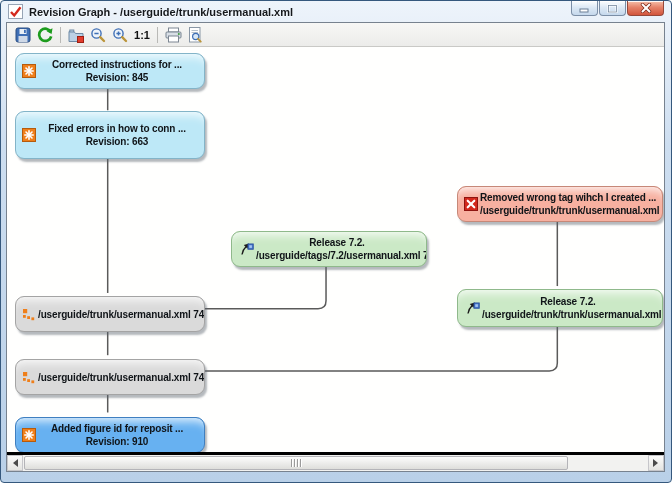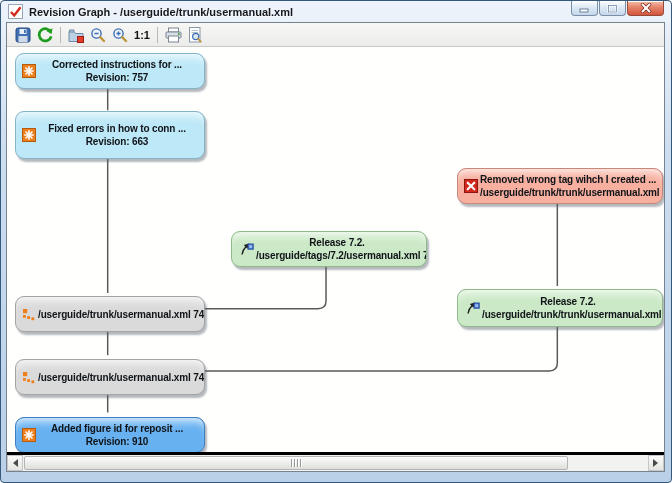--- a/index.html
+++ b/index.html
@@ -234,41 +234,41 @@
               <g stroke="#fff" stroke-width="1.6" stroke-linecap="round">
                 <line x1="7" y1="2.8" x2="7" y2="11.2"></line>
                 <line x1="2.8" y1="7" x2="11.2" y2="7"></line>
                 <line x1="4" y1="4" x2="10" y2="10"></line>
                 <line x1="10" y1="4" x2="4" y2="10"></line>
               </g>
             </svg>
           </span>
           <span class="ntext">
             <div>Corrected instructions for ...</div>
-            <div>Revision: 757</div>
+            <div>Revision: 845</div>
           </span>
         </div>
         <div class="node cyan" style="left: 8px; top: 64px; width: 190px; height: 48px;">
           <span class="nicon">
             <svg width="14" height="14">
               <rect x="0.5" y="0.5" width="13" height="13" fill="#ef7f1a" stroke="#b55b0d"></rect>
               <g stroke="#fff" stroke-width="1.6" stroke-linecap="round">
                 <line x1="7" y1="2.8" x2="7" y2="11.2"></line>
                 <line x1="2.8" y1="7" x2="11.2" y2="7"></line>
                 <line x1="4" y1="4" x2="10" y2="10"></line>
                 <line x1="10" y1="4" x2="4" y2="10"></line>
               </g>
             </svg>
           </span>
           <span class="ntext">
             <div>Fixed errors in how to conn ...</div>
             <div>Revision: 663</div>
           </span>
         </div>
-        <div class="node salmon" style="left: 450px; top: 121px; width: 206px; height: 36px;">
+        <div class="node salmon" style="left: 450px; top: 139px; width: 206px; height: 36px;">
           <span class="nicon">
             <svg width="14" height="14">
               <rect x="0.5" y="0.5" width="13" height="13" fill="#d3281c" stroke="#8e1410"></rect>
               <g stroke="#fff" stroke-width="2.1" stroke-linecap="round">
                 <line x1="3.7" y1="3.7" x2="10.3" y2="10.3"></line>
                 <line x1="10.3" y1="3.7" x2="3.7" y2="10.3"></line>
               </g>
             </svg>
           </span>
           <span class="ntext">

